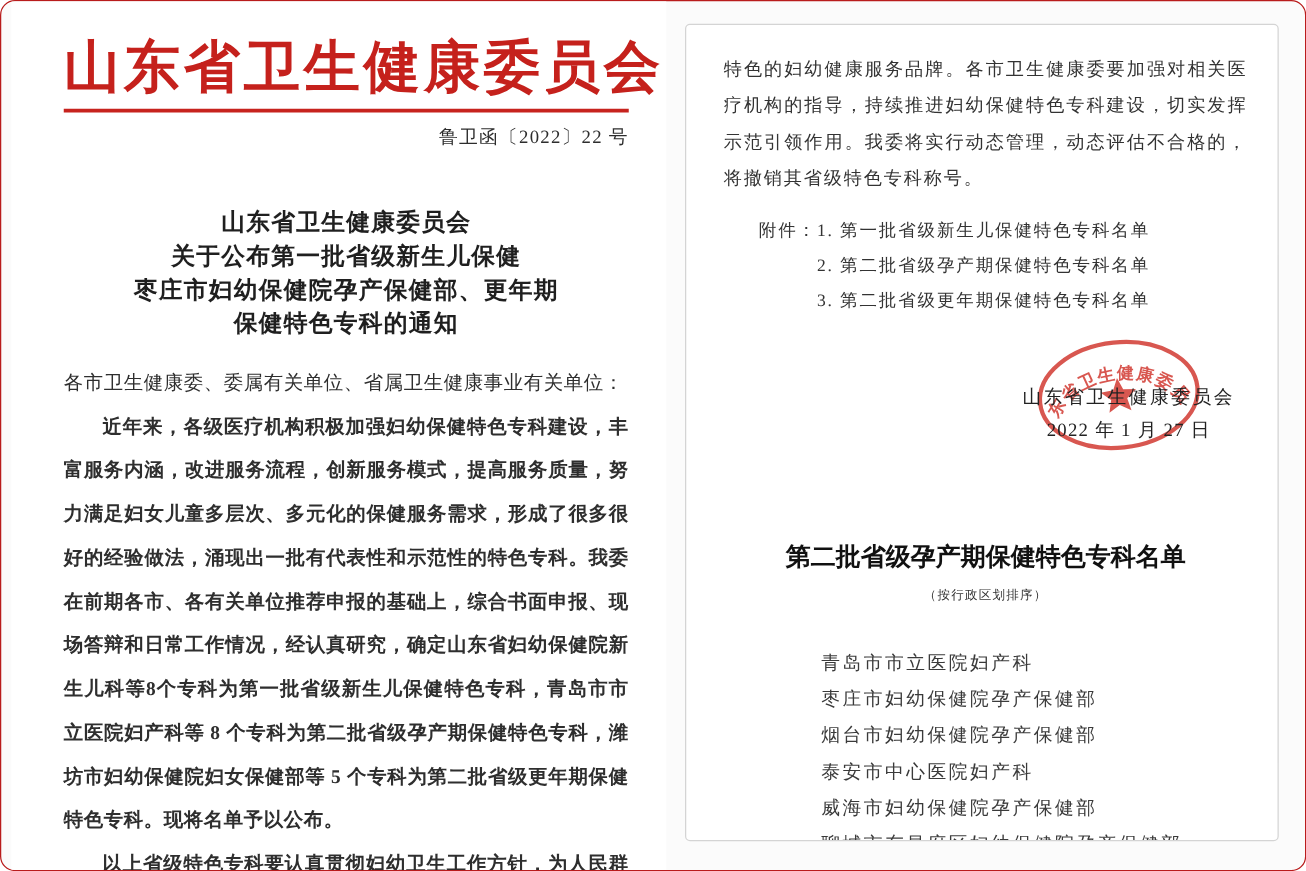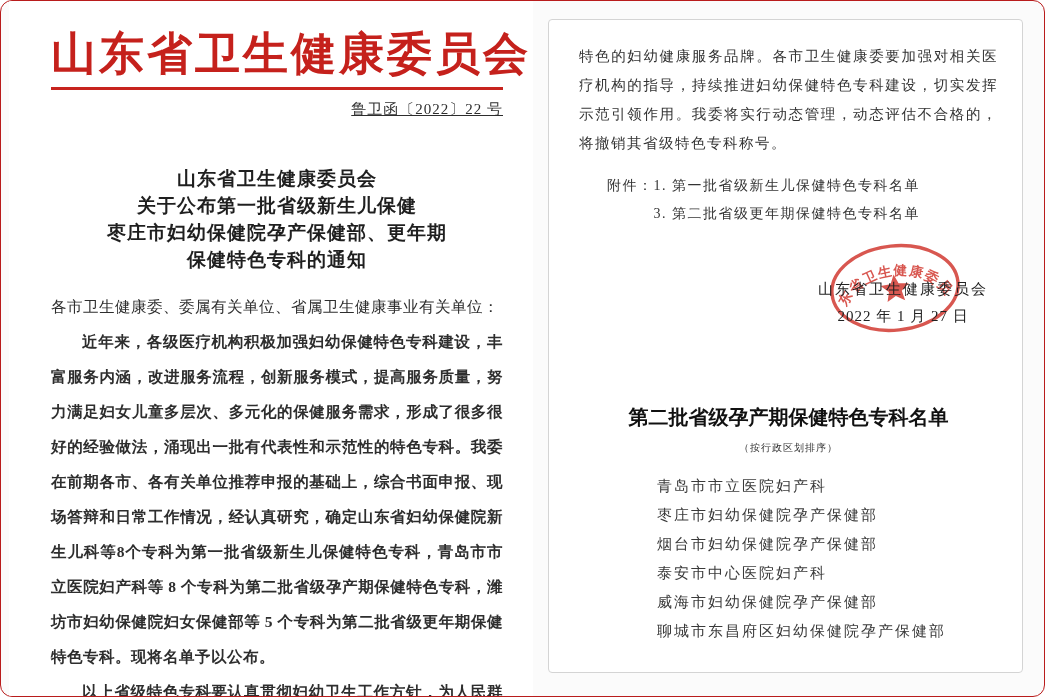--- a/index.html
+++ b/index.html
@@ -16,21 +16,21 @@
   
   .page-left {
     position:absolute; left:8px; top:0; width:524px; height:697px;
     background:#ffffff; overflow:hidden; padding:26px 30px 0 42px;
   }
   .agency-masthead {
     text-align:center; color:#c5211c; font-weight:bold;
     font-size:45px; letter-spacing:3px; line-height:1.2; white-space:nowrap;
   }
   .red-rule { margin-top:6px; height:3px; background:#c7231e; width:100%; }
-  .doc-number { text-align:right; font-size:15px; color:#2d2d2d; margin-top:10px; letter-spacing:1px;text-decoration:underline; }
+  .doc-number { text-align:right; font-size:15px; color:#2d2d2d; margin-top:10px; letter-spacing:1px; }
   .doc-title { margin-top:46px; text-align:center; font-weight:bold; font-size:19px; line-height:27px; color:#1f1f1f; letter-spacing:1px; }
   .doc-title div { white-space:nowrap; }
   .body-text { margin-top:16px; font-size:15.5px; line-height:35px; color:#2e2e2e; text-align:justify; letter-spacing:0.5px; }
   .body-text p.indent { text-indent:2em;font-weight:bold; }
   
   .page-right {
     position:absolute; left:547px; top:18px; width:475px; height:654px;
     background:#ffffff; border:1px solid #d4d4d4; border-radius:4px;
     overflow:hidden; padding:22px 24px 0 30px;
   }
@@ -42,21 +42,21 @@
   .seal {
     position:absolute; left:248px; top:8px; width:136px; height:104px;
     transform:rotate(-6deg); opacity:0.85; z-index:1;
   }
   .sig-block { position:absolute; left:212px; top:52px; width:224px; text-align:center; z-index:2; }
   .sig-agency { font-size:15px; color:#222; letter-spacing:2px; white-space:nowrap; }
   .sig-date { font-size:15px; color:#222; margin-top:8px; letter-spacing:1px; }
   .disclosure { position:absolute; left:24px; top:112px; font-size:13.5px; color:#333; letter-spacing:1.5px; z-index:2; }
   .roster-title { margin-top:6px; text-align:center; font-weight:bold; font-size:20px; color:#111; white-space:nowrap; }
   .roster-subtitle { text-align:center; font-size:10px; color:#333; margin-top:10px; letter-spacing:1px; }
-  .roster-list { margin-top:22px; padding-left:78px; }
+  .roster-list { margin-top:38px; padding-left:78px; }
   .roster-item { height:29px; font-size:15px; color:#3a3a3a; letter-spacing:2px; white-space:nowrap; }
 </style>
 </head>
 <body>
 
 <div class="canvas">
 
   <div class="page-left">
     <div class="agency-masthead">山东省卫生健康委员会</div>
     <div class="red-rule"></div>
@@ -74,20 +74,21 @@
     </div>
   </div>
 
   <div class="page-right">
     <div class="continuation">特色的妇幼健康服务品牌。各市卫生健康委要加强对相关医疗机构的指导，持续推进妇幼保健特色专科建设，切实发挥示范引领作用。我委将实行动态管理，动态评估不合格的，将撤销其省级特色专科称号。</div>
 
     <div class="attachments">
       <div class="att-label">附件：</div>
       <div class="att-items">
         <div>1. 第一批省级新生儿保健特色专科名单</div>
+        <div>2. 第二批省级孕产期保健特色专科名单</div>
         <div>3. 第二批省级更年期保健特色专科名单</div>
       </div>
     </div>
 
     <div class="sig-area">
       <svg class="seal" viewBox="0 0 200 140" xmlns="http://www.w3.org/2000/svg">
         <ellipse cx="100" cy="70" rx="93" ry="62" fill="none" stroke="#d23a32" stroke-width="5"></ellipse>
         <path id="seal-arc" d="M 24,96 A 78,58 0 0 1 176,96" fill="none"></path>
         <polygon points="100,50 105.9,63.7 120.9,65 109.5,74.9 113,89.5 100,81.7 87,89.5 90.5,74.9 79.1,65 94.1,63.7" fill="#d23a32"></polygon>
         <text font-size="20" fill="#d23a32" font-weight="bold" letter-spacing="2" font-family="Liberation Serif, serif">

